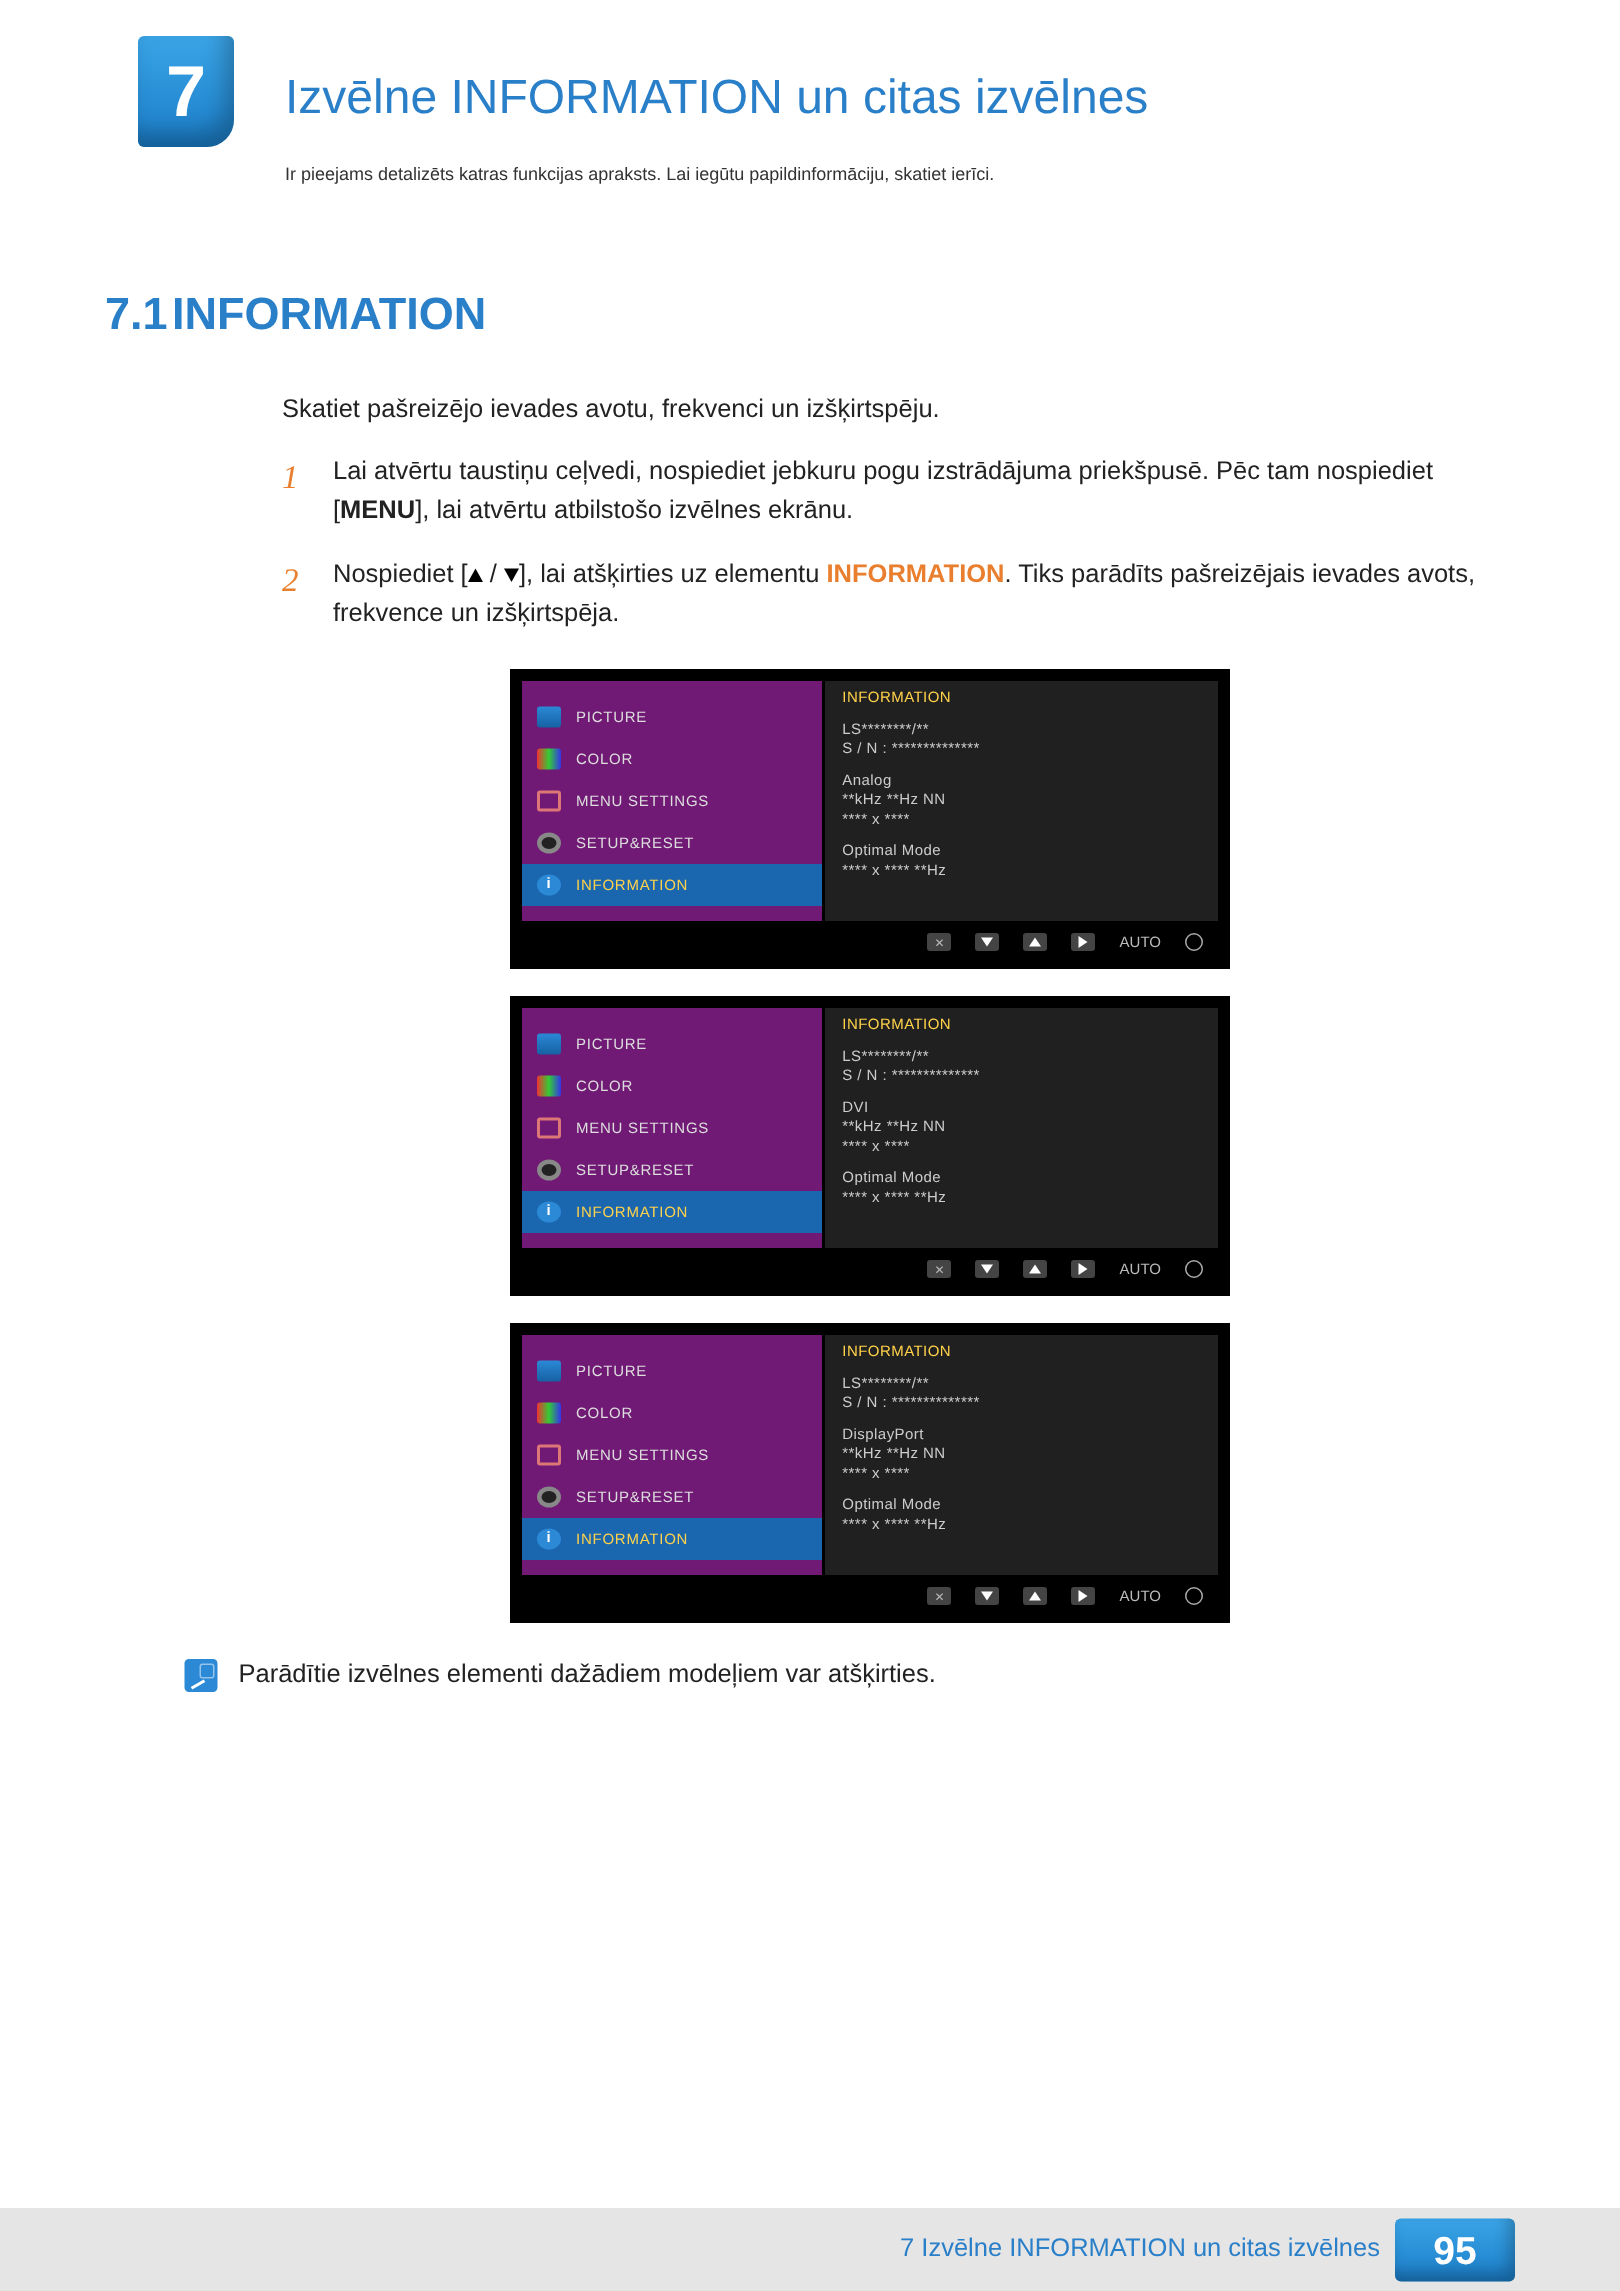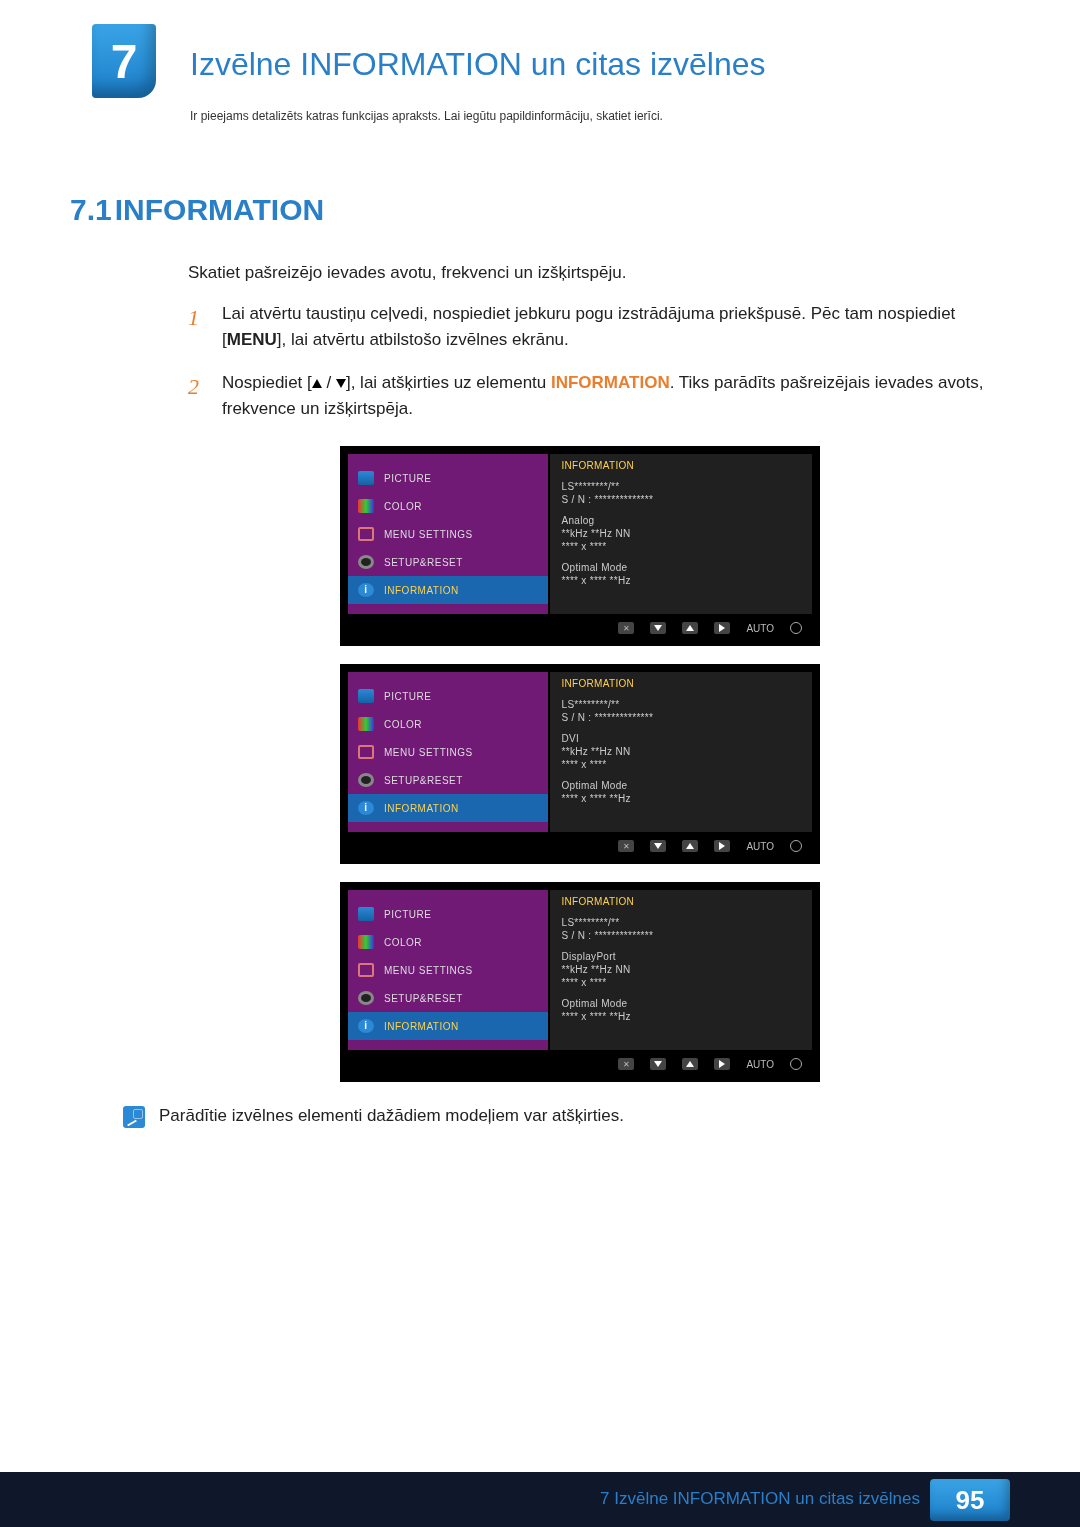--- a/index.html
+++ b/index.html
@@ -46,21 +46,21 @@
   .osd-panel .prow { margin:2px 0; }
   .osd-panel .pgroup { margin-top:10px; }
   .osd-footer { margin-top:4px; background:#000; display:flex; justify-content:flex-end; gap:16px; padding:4px 10px; color:#bbb; font-size:10px; align-items:center; }
   .osd-footer .fbtn { width:16px; height:12px; background:#444; border-radius:2px; display:flex; align-items:center; justify-content:center; font-size:8px; }
 
   .note-row { display:flex; gap:14px; margin-left:53px; margin-top:24px; font-size:17px; }
   .note-icon { width:22px; height:22px; background:#2b89d6; border-radius:3px; position:relative; }
   .note-icon:before { content:""; position:absolute; left:4px; bottom:4px; width:10px; height:2px; background:#fff; transform:rotate(-30deg); }
   .note-icon:after { content:""; position:absolute; right:2px; top:3px; width:8px; height:8px; border:1px solid rgba(255,255,255,.5); border-radius:2px; }
 
-  .footer { position:absolute; left:0; right:0; bottom:0; height:55px; background:#0f172a; }
+  .footer { position:absolute; left:0; right:0; bottom:0; height:55px; background:#e5e5e5; }
   .footer-title { position:absolute; right:160px; bottom:18px; color:#2a7fc9; font-size:17px; }
   .footer-pg { position:absolute; right:70px; bottom:6px; width:80px; height:42px;
     background: linear-gradient(#3aa4e6,#1b7ec9); border-radius:4px 4px 4px 4px;
     color:#fff; display:flex; align-items:center; justify-content:center; font-size:26px; font-weight:bold;
     box-shadow: inset -4px -6px 10px rgba(0,0,0,.25); margin-top: 12px; }
 
   .tri-up, .tri-down { width:0; height:0; display:inline-block; vertical-align:middle; }
   .tri-up { border-left:5px solid transparent; border-right:5px solid transparent; border-bottom:9px solid #000; }
   .tri-down { border-left:5px solid transparent; border-right:5px solid transparent; border-top:9px solid #000; }
   .tri-up-w { border-left:4px solid transparent; border-right:4px solid transparent; border-bottom:6px solid #fff; display:inline-block; }

